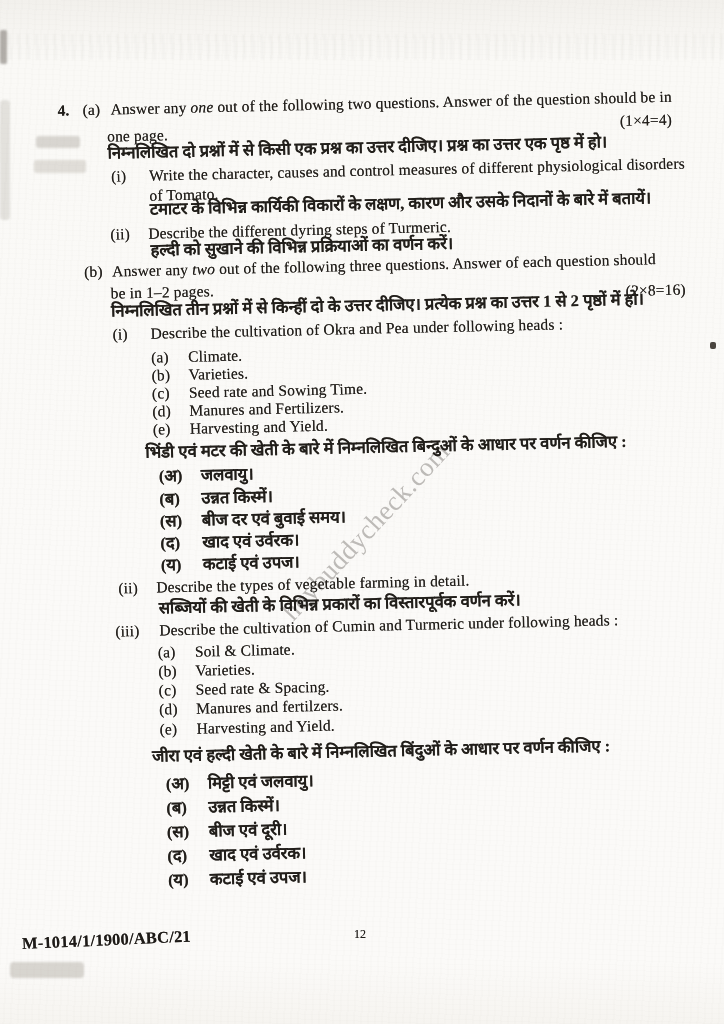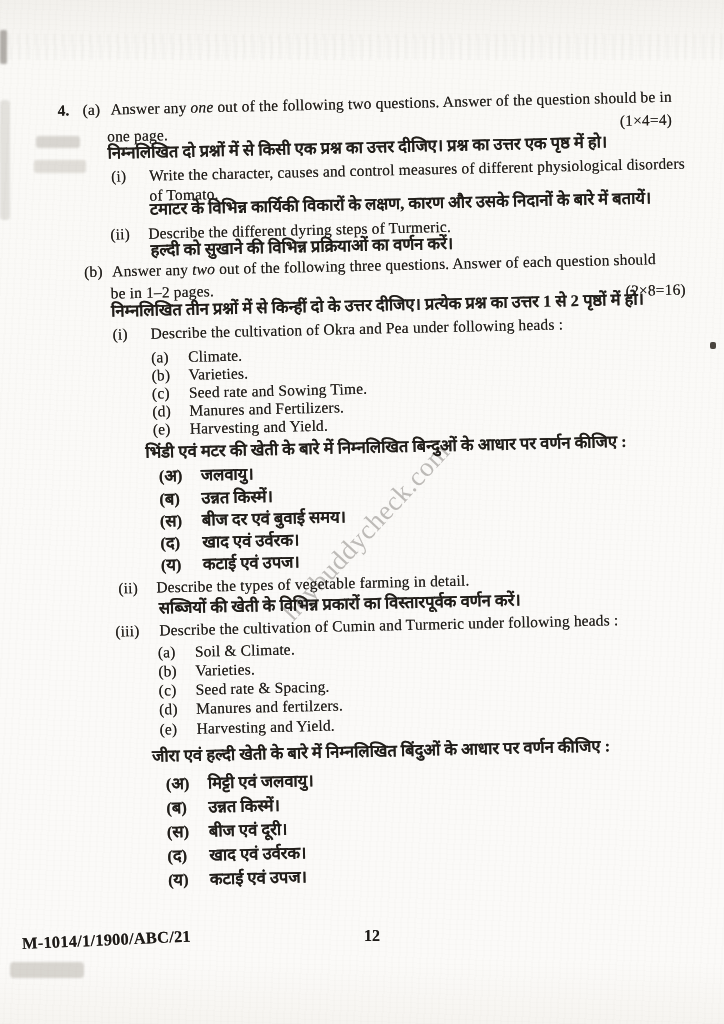--- a/index.html
+++ b/index.html
@@ -44,21 +44,21 @@
     transform:rotate(-47deg);transform-origin:50% 50%;
     font-size:27px;color:rgba(105,100,95,.42);letter-spacing:.5px;
     font-family:"Liberation Serif","DejaVu Serif",serif;white-space:nowrap;
   }
   #footer-code{
     position:absolute;left:22px;top:934px;font-size:16.5px;font-weight:700;
     transform:rotate(-2.5deg);transform-origin:0 50%;letter-spacing:.2px;
     color:#1e1b18;text-shadow:0 0 .4px rgba(30,26,22,.7);white-space:nowrap;
   }
   #page-number{
-    position:absolute;left:364px;top:927px;font-size:16px;font-weight:700;
+    position:absolute;left:354px;top:927px;font-size:12px;font-weight:400;
     color:#1e1b18;text-shadow:0 0 .4px rgba(30,26,22,.6);
   }
   .smudge{position:absolute;pointer-events:none;filter:blur(1.2px);}
   .s1{left:36px;top:136px;width:44px;height:12px;background:rgba(130,122,110,.28);border-radius:3px;}
   .s2{left:34px;top:160px;width:52px;height:13px;background:rgba(130,122,110,.22);border-radius:3px;}
   .s3{left:10px;top:962px;width:74px;height:16px;background:rgba(135,128,115,.30);border-radius:4px;}
   .s4{left:0;top:30px;width:7px;height:34px;background:rgba(90,85,78,.45);border-radius:2px;}
   .s5{left:0;top:100px;width:10px;height:120px;background:rgba(120,114,104,.18);border-radius:4px;}
   .dot{position:absolute;left:710px;top:342px;width:6px;height:7px;background:#4a453f;border-radius:2px;filter:blur(.4px);}
 </style>

